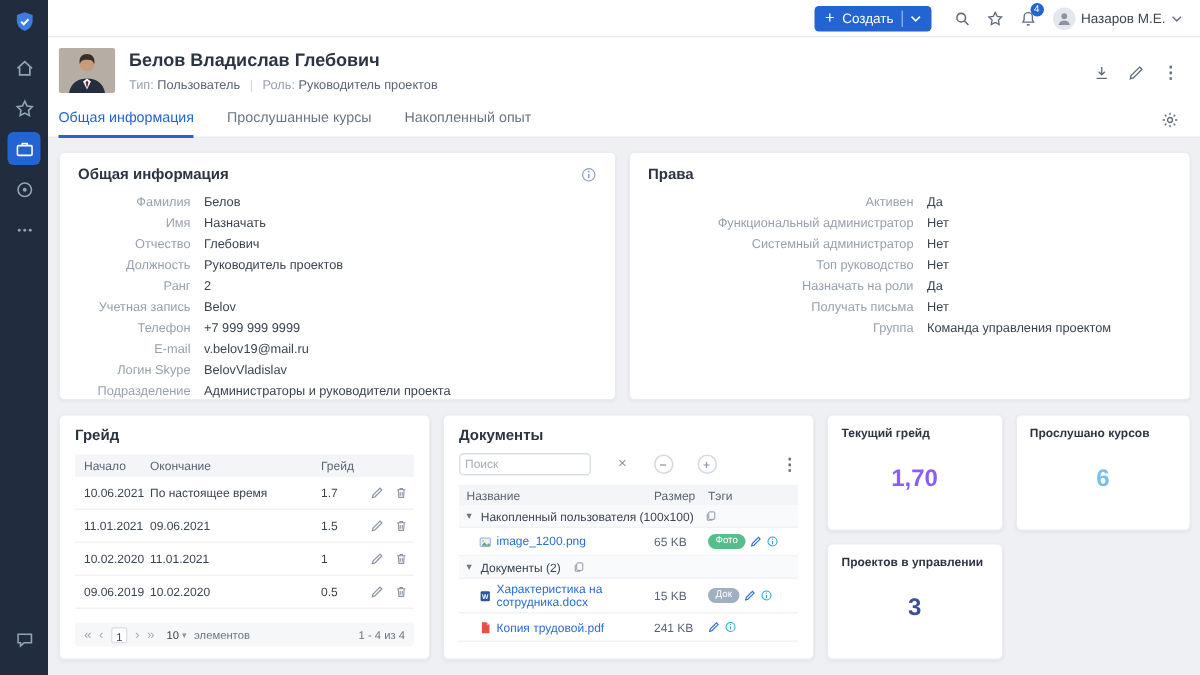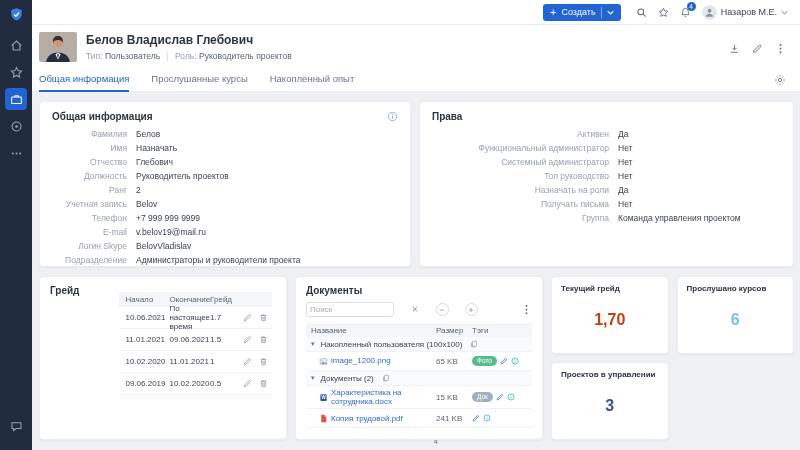--- a/index.html
+++ b/index.html
@@ -60,21 +60,21 @@
   .fields { margin-top: 8px; display: flex; flex-direction: column; gap: 4.2px; }
   .field { display: flex; font-size: 8.5px; line-height: 1.15; }
   .field .label { width: 84px; text-align: right; color: #97a0ad; padding-right: 9px; flex-shrink: 0; }
   .field .value { color: #3a4350; }
   .rights-fields .label { width: 186px; }
   .link { color: #2b6cd4; text-decoration: none; cursor: pointer; }
 
   .row-bottom { flex: 1; display: flex; gap: 8px; min-height: 0; }
 
   
-  .grade-card { width: 248px; flex-shrink: 0; padding: 8px 10px; display: flex; flex-direction: row; gap: 40px; }
+  .grade-card { width: 248px; flex-shrink: 0; padding: 8px 10px; display: flex; flex-direction: column; }
   .gtable { margin-top: 7px; font-size: 8px; }
   .ghead, .grow { display: flex; align-items: center; }
   .ghead { background: #f3f5f8; color: #5a6474; height: 15px; }
   .grow { height: 22px; border-bottom: 1px solid #f0f2f5; color: #3a4350; }
   .gc-start { width: 50px; padding-left: 6px; flex-shrink: 0; }
   .gc-end { flex: 1; }
   .gc-grade { width: 28px; flex-shrink: 0; }
   .gc-actions { width: 34px; flex-shrink: 0; display: flex; gap: 7px; justify-content: flex-end; padding-right: 4px; color: #8a94a3; }
   .gc-actions .icon-btn { color: #8a94a3; }
   .gfoot { margin-top: auto; background: #f6f7f9; height: 16px; display: flex; align-items: center; font-size: 7.5px; color: #6b7685; gap: 5px; padding: 0 6px; border-radius: 0 0 3px 3px; }
@@ -589,21 +589,21 @@
                     </svg>
                   </span>
               </span>
             </div>
           </div>
         </section>
 
         <div class="stats">
           <section class="card stat-card">
             <div class="stat-label">Текущий грейд</div>
-            <div class="stat-value" style="color: #c2410c;">1,70</div>
+            <div class="stat-value" style="color: #8b5cf6;">1,70</div>
           </section>
           <section class="card stat-card">
             <div class="stat-label">Прослушано курсов</div>
             <div class="stat-value" style="color: rgb(119, 192, 234);">6</div>
           </section>
           <section class="card stat-card">
             <div class="stat-label">Проектов в управлении</div>
             <div class="stat-value" style="color: rgb(59, 79, 155);">3</div>
           </section>
         </div>

